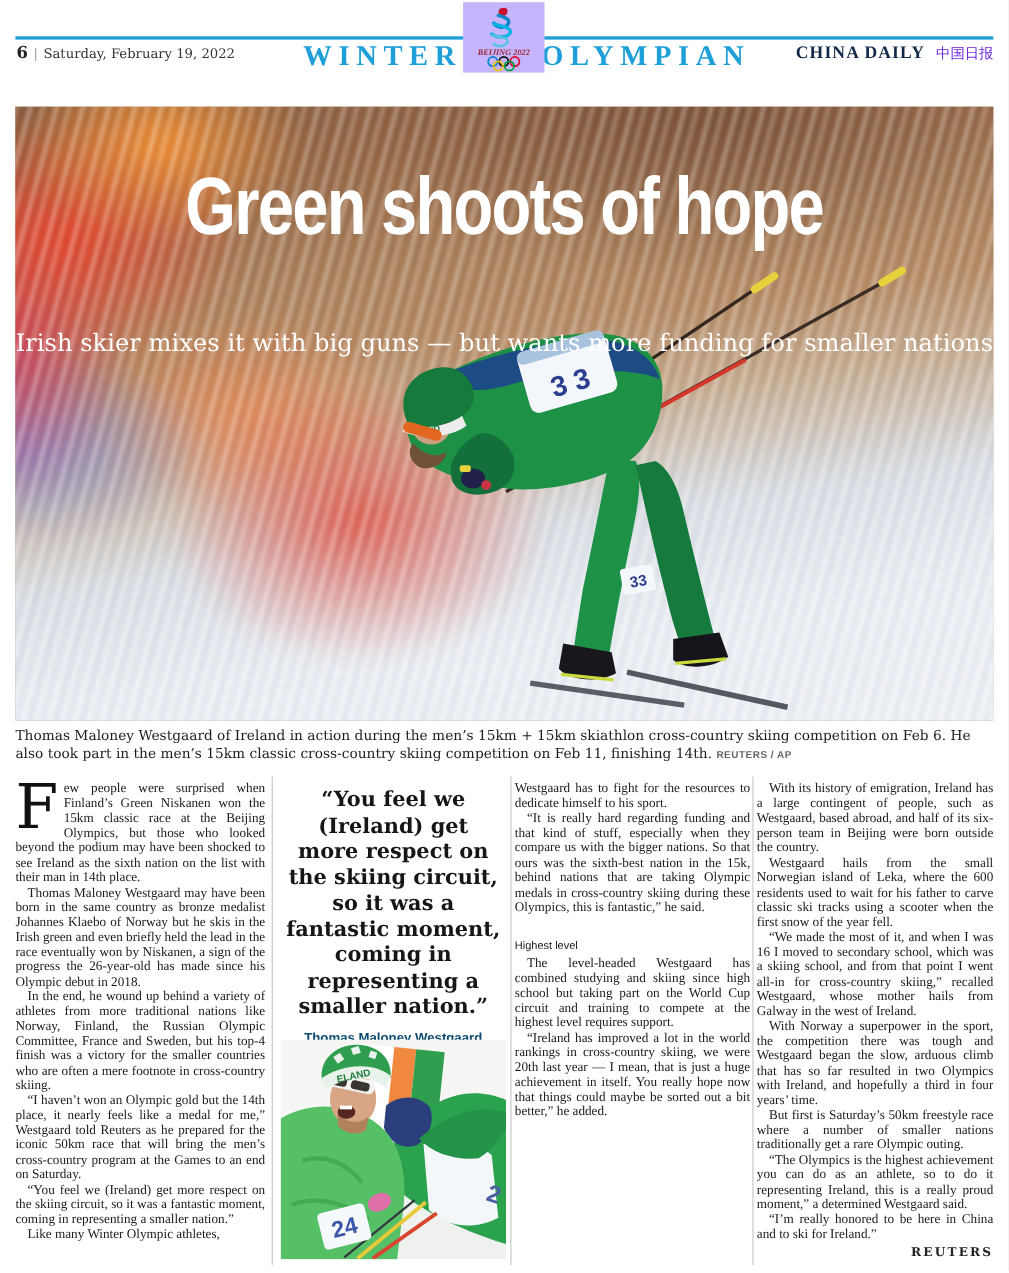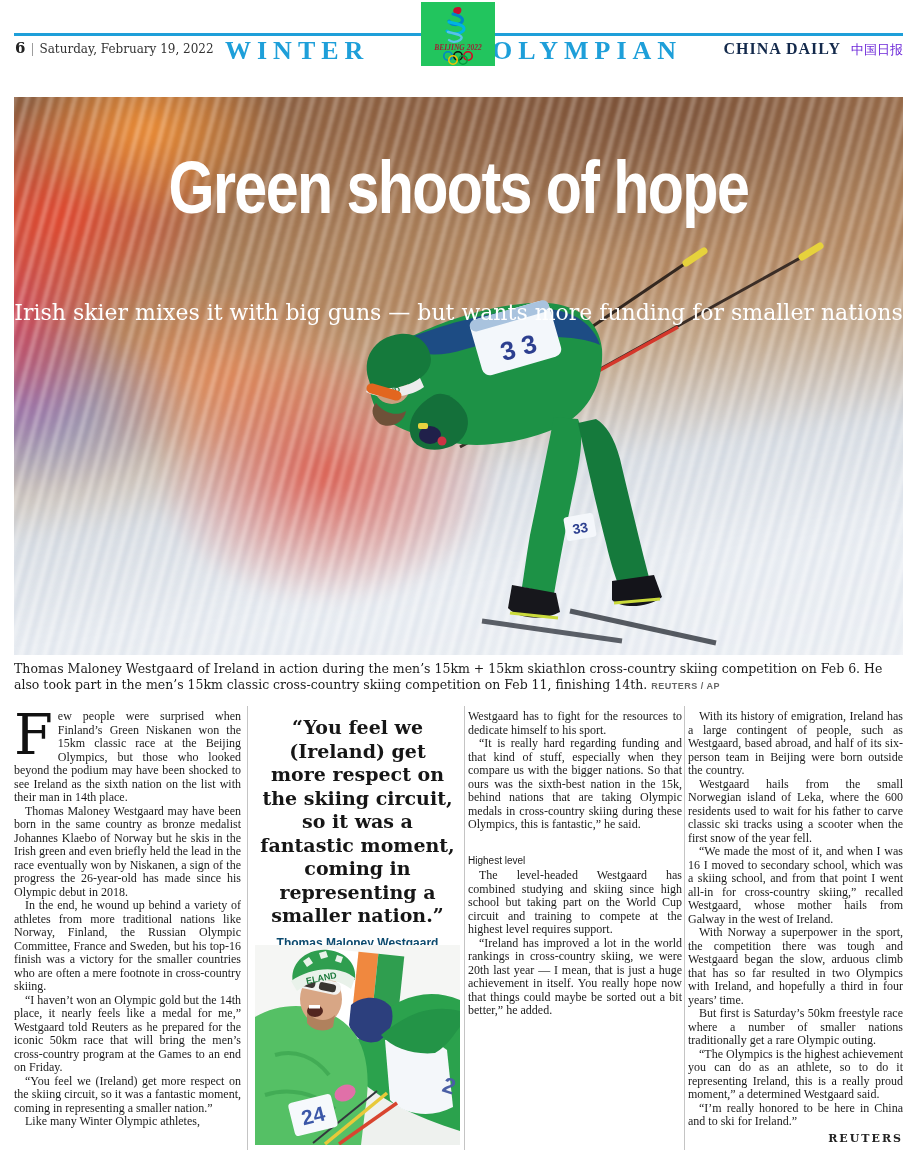--- a/index.html
+++ b/index.html
@@ -9,23 +9,23 @@
     background:#fff; overflow:hidden;
     font-family:"Liberation Serif", serif; color:#1a1a1a;
   }
   
   .top-rule { position:absolute; left:14px; top:33px; width:889px; height:3px; background:#1e9fd9; }
   .dateline { position:absolute; left:15px; top:39px; font-family:"DejaVu Serif",serif; font-size:12px; color:#333; }
   .dateline .pagenum { font-size:15px; font-weight:bold; color:#222; }
   .dateline .sep { color:#999; padding:0 5px; }
   .masthead-word { position:absolute; top:36px; font-family:"Liberation Serif",serif; font-weight:bold;
     font-size:26px; letter-spacing:6px; color:#1e9fd9; }
-  .word-winter { left:225px; width:195px; }
+  .word-winter { left:225px; width:195px; text-align:right; }
   .word-olympian { left:492px; width:240px; text-align:left; }
-  .emblem { position:absolute; left:421px; top:2px; width:74px; height:64px; background:#22c55e; z-index:2;
+  .emblem { position:absolute; left:421px; top:2px; width:74px; height:64px; background:#c4b5fd; z-index:2;
     display:flex; align-items:center; justify-content:center; }
   .brand { position:absolute; right:14px; top:40px; font-family:"Liberation Serif",serif; }
   .brand .en { font-weight:bold; font-size:16px; letter-spacing:1px; color:#13294b; }
   .brand .cn { font-size:13px; color:#6d28d9; margin-left:6px; }
   
   .hero { position:absolute; left:14px; top:97px; width:889px; height:558px; overflow:hidden; background:#b59272; }
   .hero-bg { position:absolute; inset:-28px; filter:blur(9px);
     background:
       radial-gradient(ellipse 190px 130px at 17% 10%, rgba(246,138,38,.95), rgba(246,138,38,0) 70%),
       radial-gradient(ellipse 230px 170px at 8% 24%, rgba(232,58,30,.95), rgba(232,58,30,0) 70%),
@@ -166,22 +166,22 @@
 
   <div class="col-divider div-1"></div>
   <div class="col-divider div-2"></div>
   <div class="col-divider div-3"></div>
 
   <section class="columns">
 
     <div class="col col-1">
       <p class="first"><span class="dropcap">F</span><span>ew people were surprised when Finland’s Green Niskanen won the 15km classic race at the Beijing Olympics, but those who looked beyond the podium may have been shocked to see Ireland as the sixth nation on the list with their man in 14th place.</span></p>
       <p>Thomas Maloney Westgaard may have been born in the same country as bronze medalist Johannes Klaebo of Norway but he skis in the Irish green and even briefly held the lead in the race eventually won by Niskanen, a sign of the progress the 26-year-old has made since his Olympic debut in 2018.</p>
-      <p>In the end, he wound up behind a variety of athletes from more traditional nations like Norway, Finland, the Russian Olympic Committee, France and Sweden, but his top-16 finish was a victory for the smaller countries who are often a mere footnote in cross-country skiing.</p>
-      <p>“I haven’t won an Olympic gold but the 14th place, it nearly feels like a medal for me,” Westgaard told Reuters as he prepared for the iconic 50km race that will bring the men’s cross-country program at the Games to an end on Friday.</p>
+      <p>In the end, he wound up behind a variety of athletes from more traditional nations like Norway, Finland, the Russian Olympic Committee, France and Sweden, but his top-4 finish was a victory for the smaller countries who are often a mere footnote in cross-country skiing.</p>
+      <p>“I haven’t won an Olympic gold but the 14th place, it nearly feels like a medal for me,” Westgaard told Reuters as he prepared for the iconic 50km race that will bring the men’s cross-country program at the Games to an end on Saturday.</p>
       <p>“You feel we (Ireland) get more respect on the skiing circuit, so it was a fantastic moment, coming in representing a smaller nation.”</p>
       <p>Like many Winter Olympic athletes,</p>
     </div>
 
     <div class="col col-2">
       <div class="pull-quote">“You feel we (Ireland) get more respect on the skiing circuit, so it was a fantastic moment, coming in representing a smaller nation.”</div>
       <div class="pull-quote-attr">Thomas Maloney Westgaard</div>
       <div class="photo2">
         <svg width="205" height="200" viewBox="0 0 205 200">
           <rect x="0" y="0" width="205" height="200" fill="#eef1ee"></rect>

